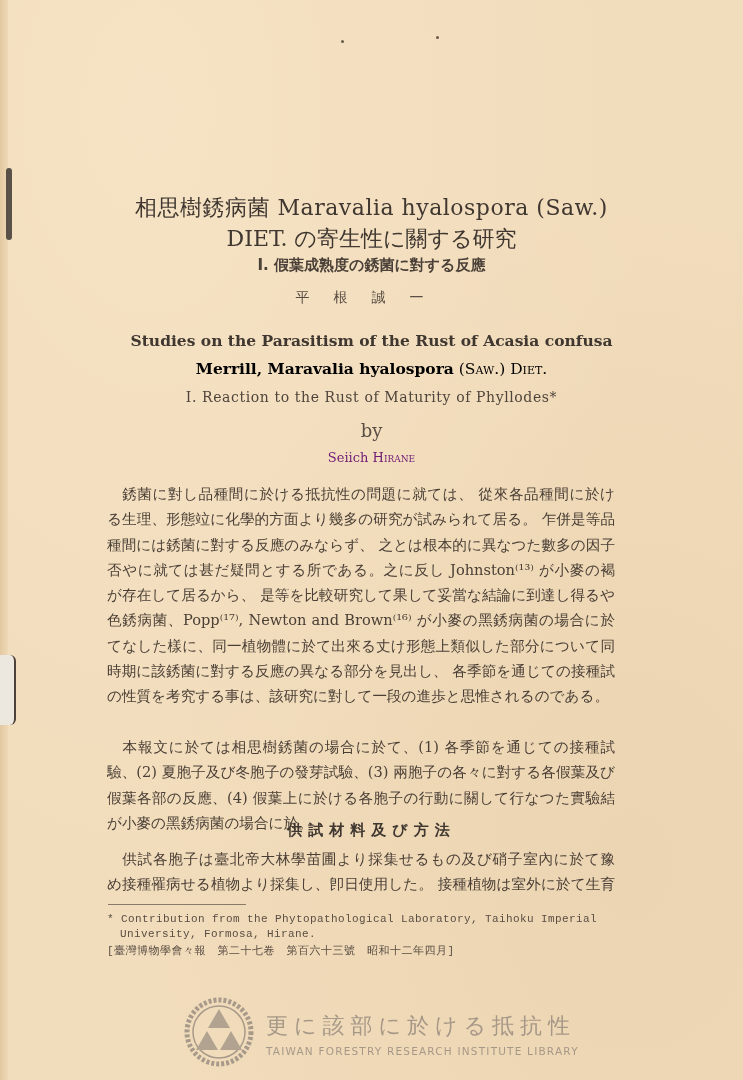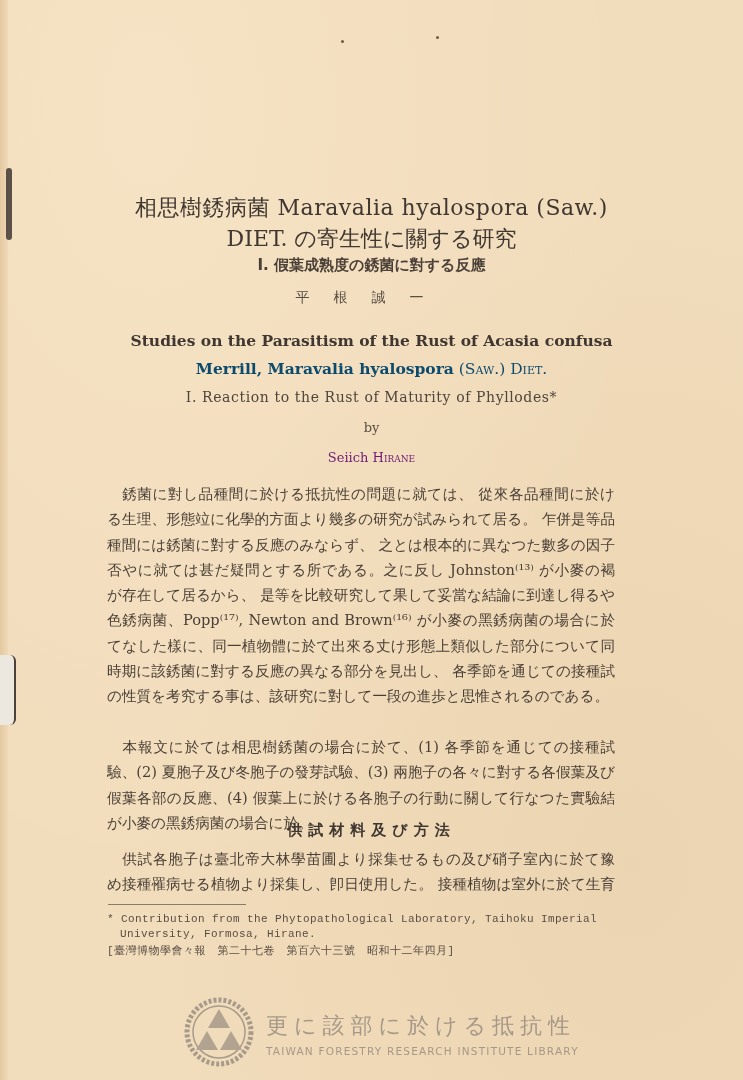--- a/index.html
+++ b/index.html
@@ -25,24 +25,24 @@
     background:#ece7df; border-right:2px solid #4d423a; border-radius:0 6px 6px 0;
   }
   .speck { position:absolute; width:3px; height:3px; background:#6a5a4a; border-radius:50%; }
 
   .center { position:absolute; left:0; width:743px; text-align:center; }
   .title-jp-1 { top:193px; font-size:22px; letter-spacing:0.5px; color:#3f3730; }
   .title-jp-2 { top:224px; font-size:22px; color:#3f3730; }
   .subtitle-jp { top:256px; font-size:15px; font-weight:bold; font-family:"DejaVu Sans", sans-serif; color:#4b4038; }
   .author-jp { top:289px; font-size:14px; letter-spacing:24px; color:#5a4e44; }
   .title-en-1 { top:331px; font-size:15.5px; font-weight:bold; color:#3f3730; }
-  .title-en-2 { top:359px; font-size:15.5px; font-weight:bold; color:#0c4a6e; }
+  .title-en-2 { top:359px; font-size:15.5px; font-weight:bold; color:#000000; }
   .title-en-2 .normal { font-weight:normal; }
   .subtitle-en { top:389px; font-size:14px; letter-spacing:0.6px; color:#4f453c; }
-  .by-label { top:420px; font-size:13px; color:#5a4e44; }
+  .by-label { top:420px; font-size:18px; color:#5a4e44; }
   .author-en { top:450px; font-size:13px; color:#701a75; }
   .smallcaps { font-variant:small-caps; }
 
   .body-text {
     position:absolute; left:107px; width:508px;
     font-size:14.6px; line-height:25.3px; color:#4a3f36;
     text-align:justify; text-align-last:justify;
   }
   .body-text .line { display:block; white-space:nowrap; overflow:hidden; }
   .para1 { top:481px; }

